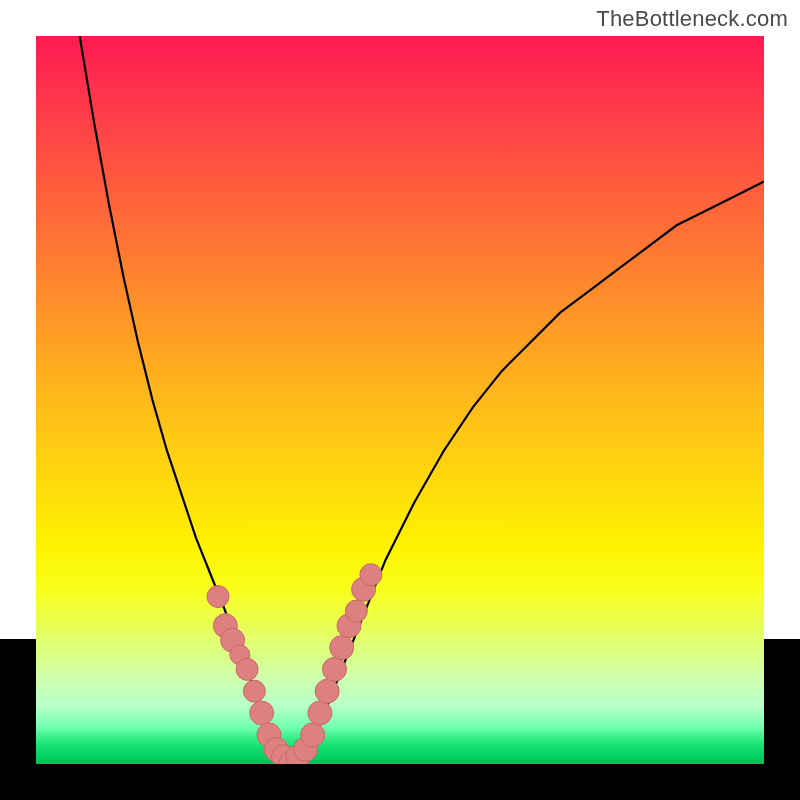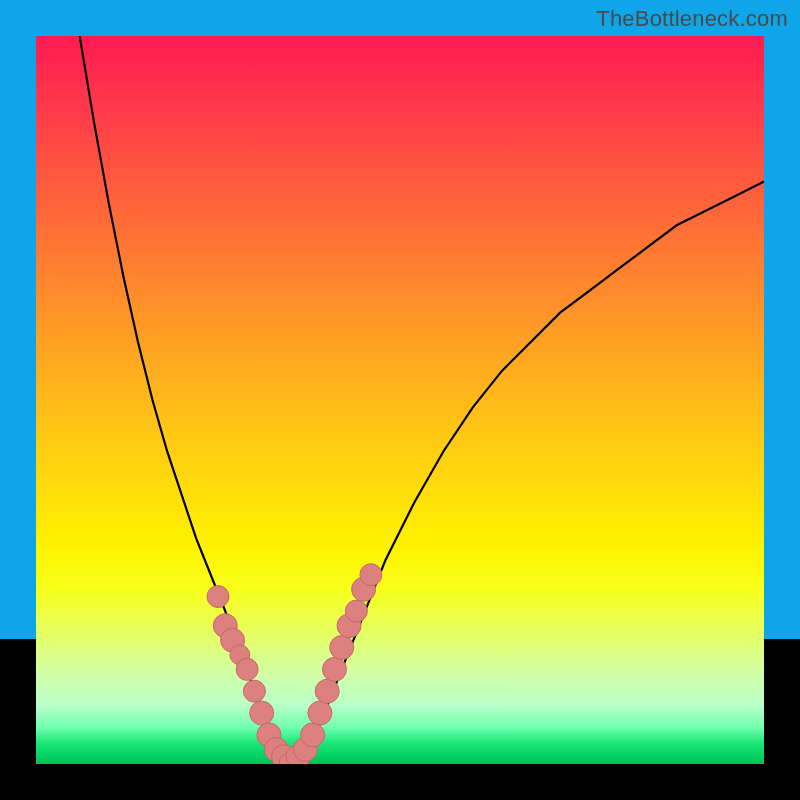--- a/index.html
+++ b/index.html
@@ -8,21 +8,21 @@
     width: 800px;
     height: 800px;
     overflow: hidden;
     background: #000;
     font-family: Arial, Helvetica, sans-serif;
   }
   .frame {
     position: relative;
     width: 800px;
     height: 639px;
-    background: #0ea5e9;
+    background: #ffffff;
   }
   .plot-area {
     position: absolute;
     left: 36px;
     top: 36px;
     width: 728px;
     height: 728px;
     
     background: linear-gradient(
       to bottom,

